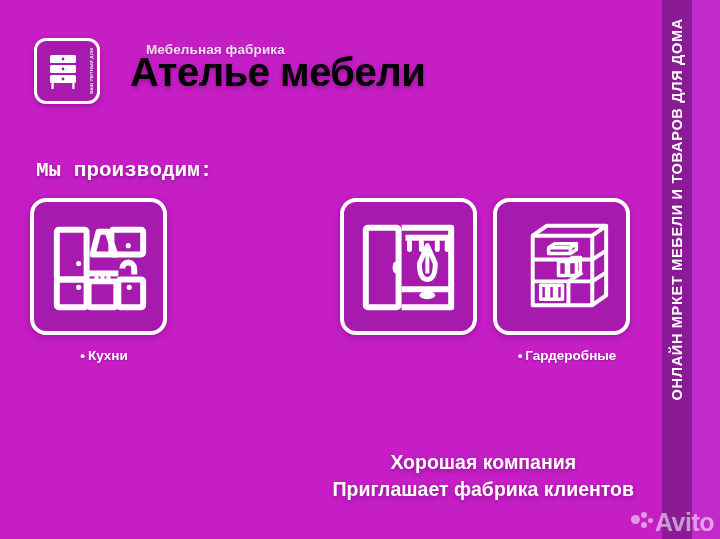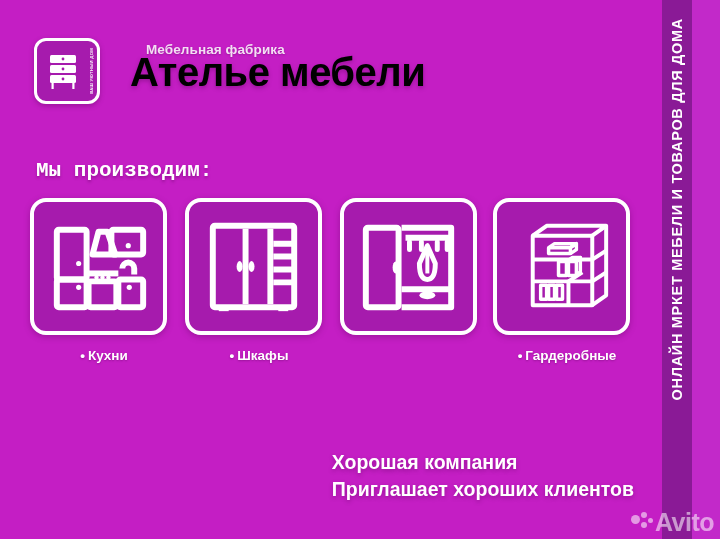--- a/index.html
+++ b/index.html
@@ -169,21 +169,21 @@
     white-space: nowrap;
     text-shadow: 0 1px 2px rgba(90,0,90,0.4);
   }
   .card-label .bullet { margin-right: 3px; }
 
   
   .slogan {
     position: absolute;
     right: 86px;
     bottom: 36px;
-    text-align: left;
+    text-align: center;
     color: #ffffff;
     font-size: 19.5px;
     font-weight: bold;
     line-height: 27px;
     text-shadow: 0 2px 4px rgba(90,0,90,0.4);
   }
 
   
   .avito {
     position: absolute;
@@ -266,39 +266,20 @@
           <circle cx="63" cy="76" r="2.2" fill="#ffffff"></circle>
           <circle cx="69" cy="76" r="2.2" fill="#ffffff"></circle>
           <circle cx="75" cy="76" r="2.2" fill="#ffffff"></circle>
         </svg>
       </div>
       <div class="card-label">
         <span class="bullet">•</span><span>Кухни</span>
       </div>
     </div>
 
-    <div class="card" style="left:155px;">
-      <div class="card-frame">
-        <svg viewBox="0 0 130 130">
-          <g fill="none" stroke="#ffffff" stroke-width="6" stroke-linejoin="round">
-            <rect x="24" y="24" width="82" height="82" rx="2"></rect>
-            <path d="M57 27 v76"></path>
-            <path d="M82 27 v76"></path>
-            <path d="M85 42 h19 M85 55 h19 M85 68 h19 M85 81 h19"></path>
-          </g>
-          <ellipse cx="51" cy="65" rx="3" ry="5.5" fill="#ffffff"></ellipse>
-          <ellipse cx="63" cy="65" rx="3" ry="5.5" fill="#ffffff"></ellipse>
-          <rect x="30" y="106" width="10" height="4" fill="#ffffff"></rect>
-          <rect x="90" y="106" width="10" height="4" fill="#ffffff"></rect>
-        </svg>
-      </div>
-      <div class="card-label">
-        <span class="bullet">•</span><span>Шкафы</span>
-      </div>
-    </div>
 
     <div class="card" style="left:310px;">
       <div class="card-frame">
         <svg viewBox="0 0 130 130">
           <g fill="none" stroke="#ffffff" stroke-width="6" stroke-linejoin="round">
             <rect x="22" y="26" width="33" height="80" rx="2"></rect>
             <path d="M58 26 h50 v80 h-50"></path>
             <path d="M58 88 h50"></path>
             <path d="M62 36 h44"></path>
           </g>
@@ -342,21 +323,21 @@
       </div>
       <div class="card-label">
         <span class="bullet">•</span><span>Гардеробные</span>
       </div>
     </div>
 
   </div>
 
   <div class="slogan">
     <div>Хорошая компания</div>
-    <div>Приглашает хороших клиентов</div>
+    <div>Приглашает фабрика клиентов</div>
   </div>
 
   <div class="avito">
     <span class="dots">
       <i class="d1"></i>
         <i class="d2"></i>
         <i class="d3"></i>
         <i class="d4"></i>
     </span>
     <span class="word">Avito</span>

